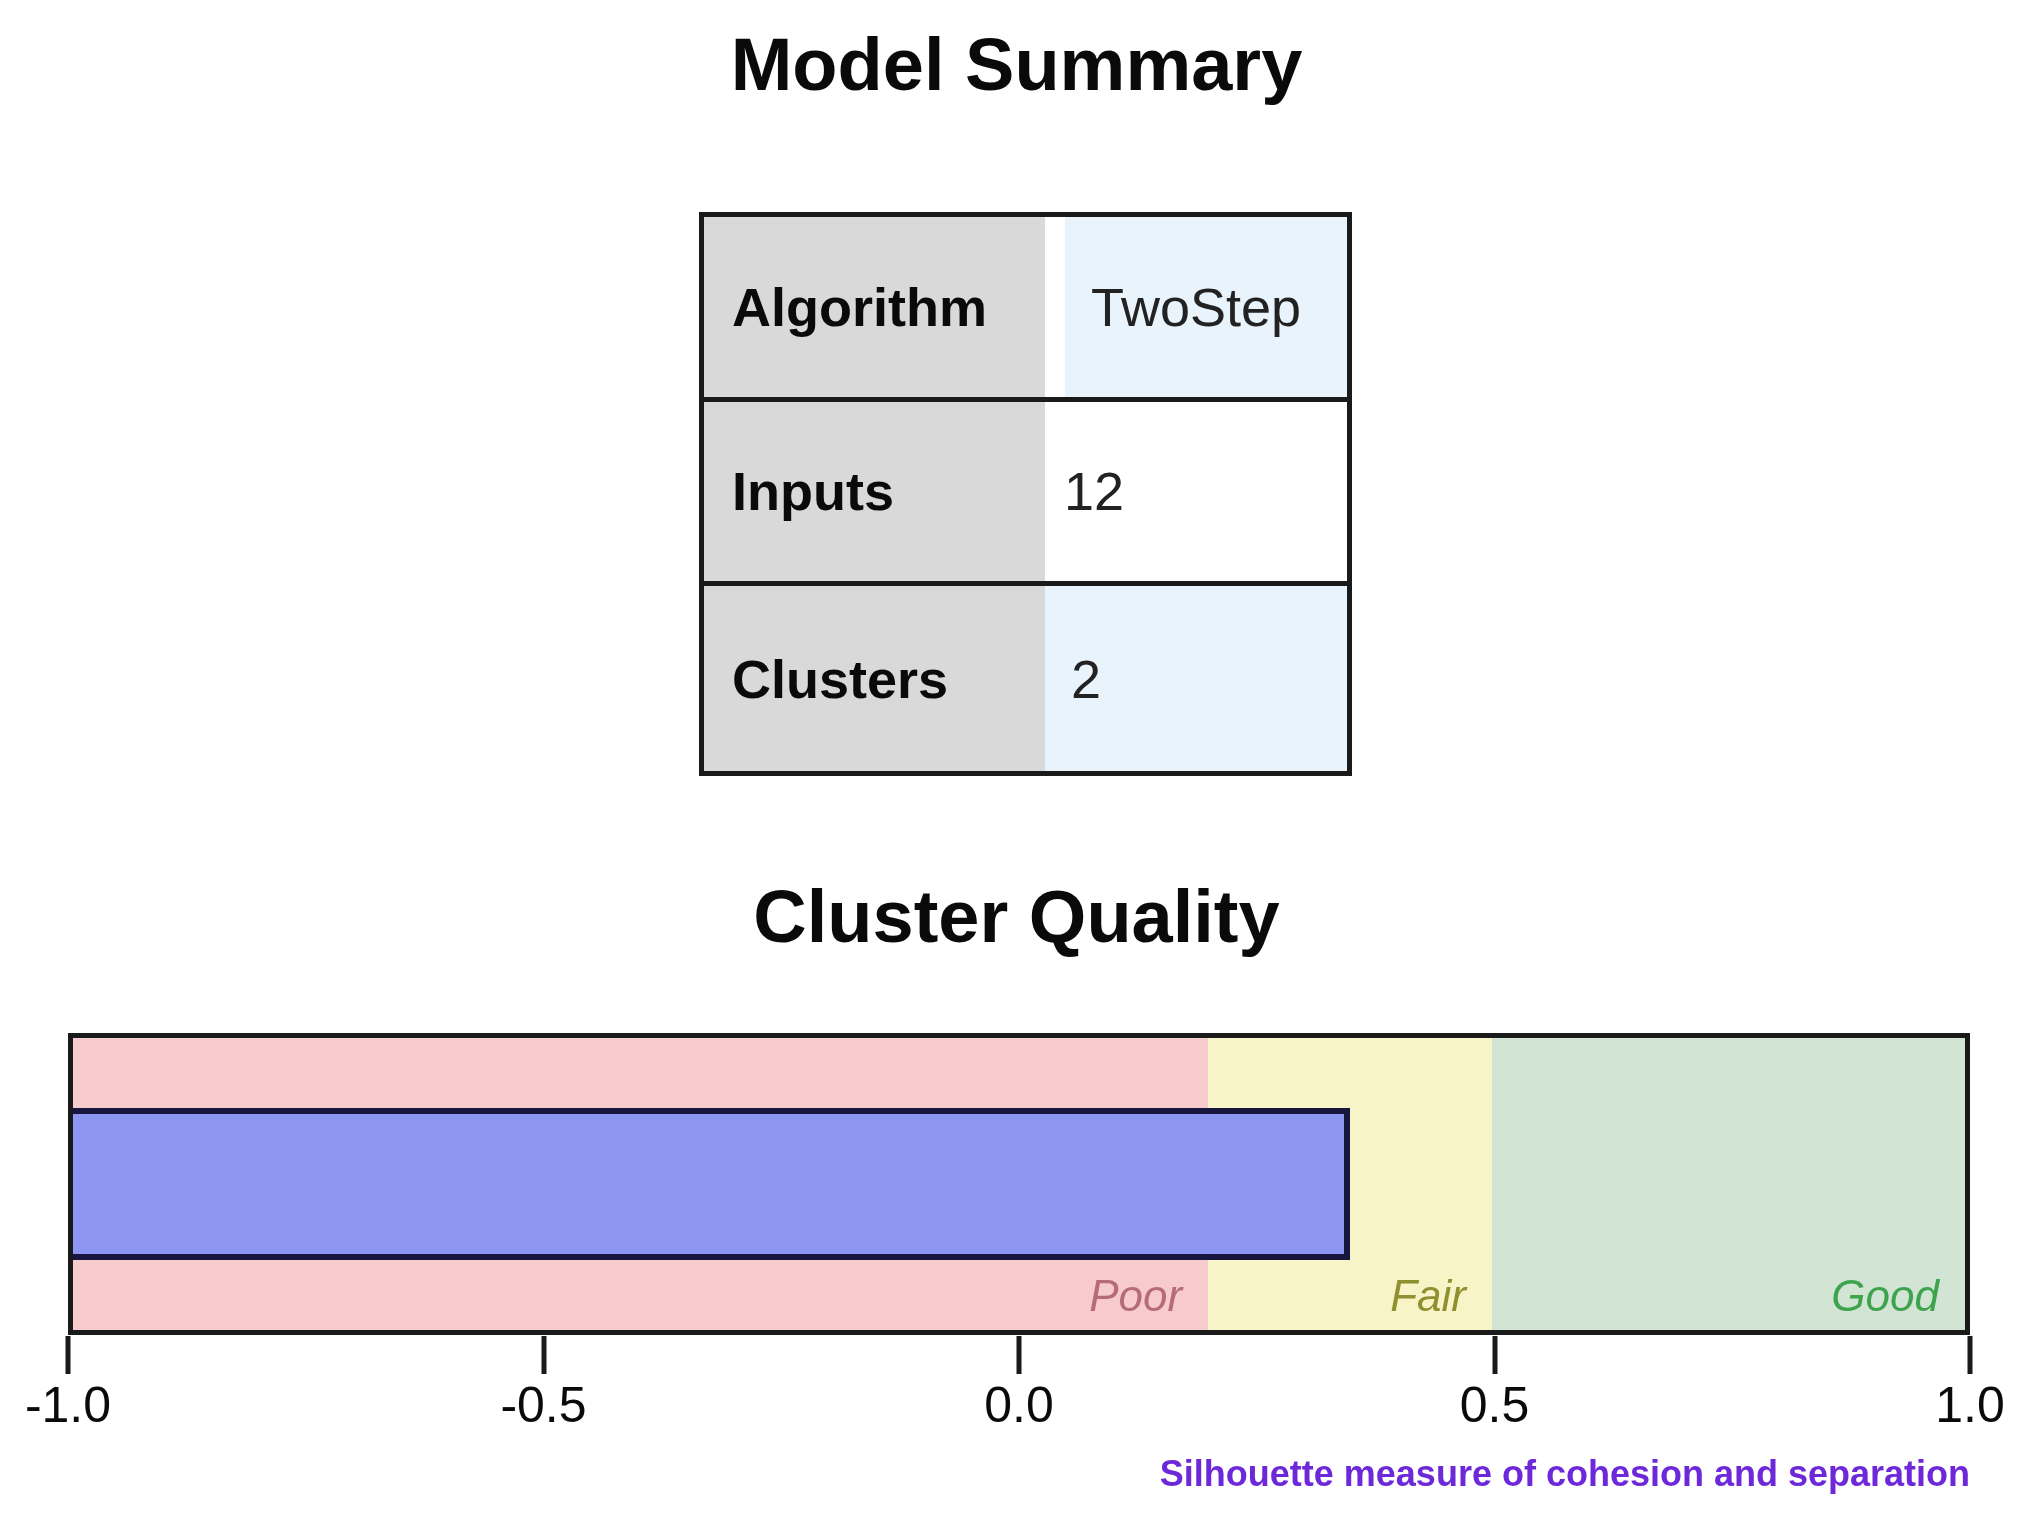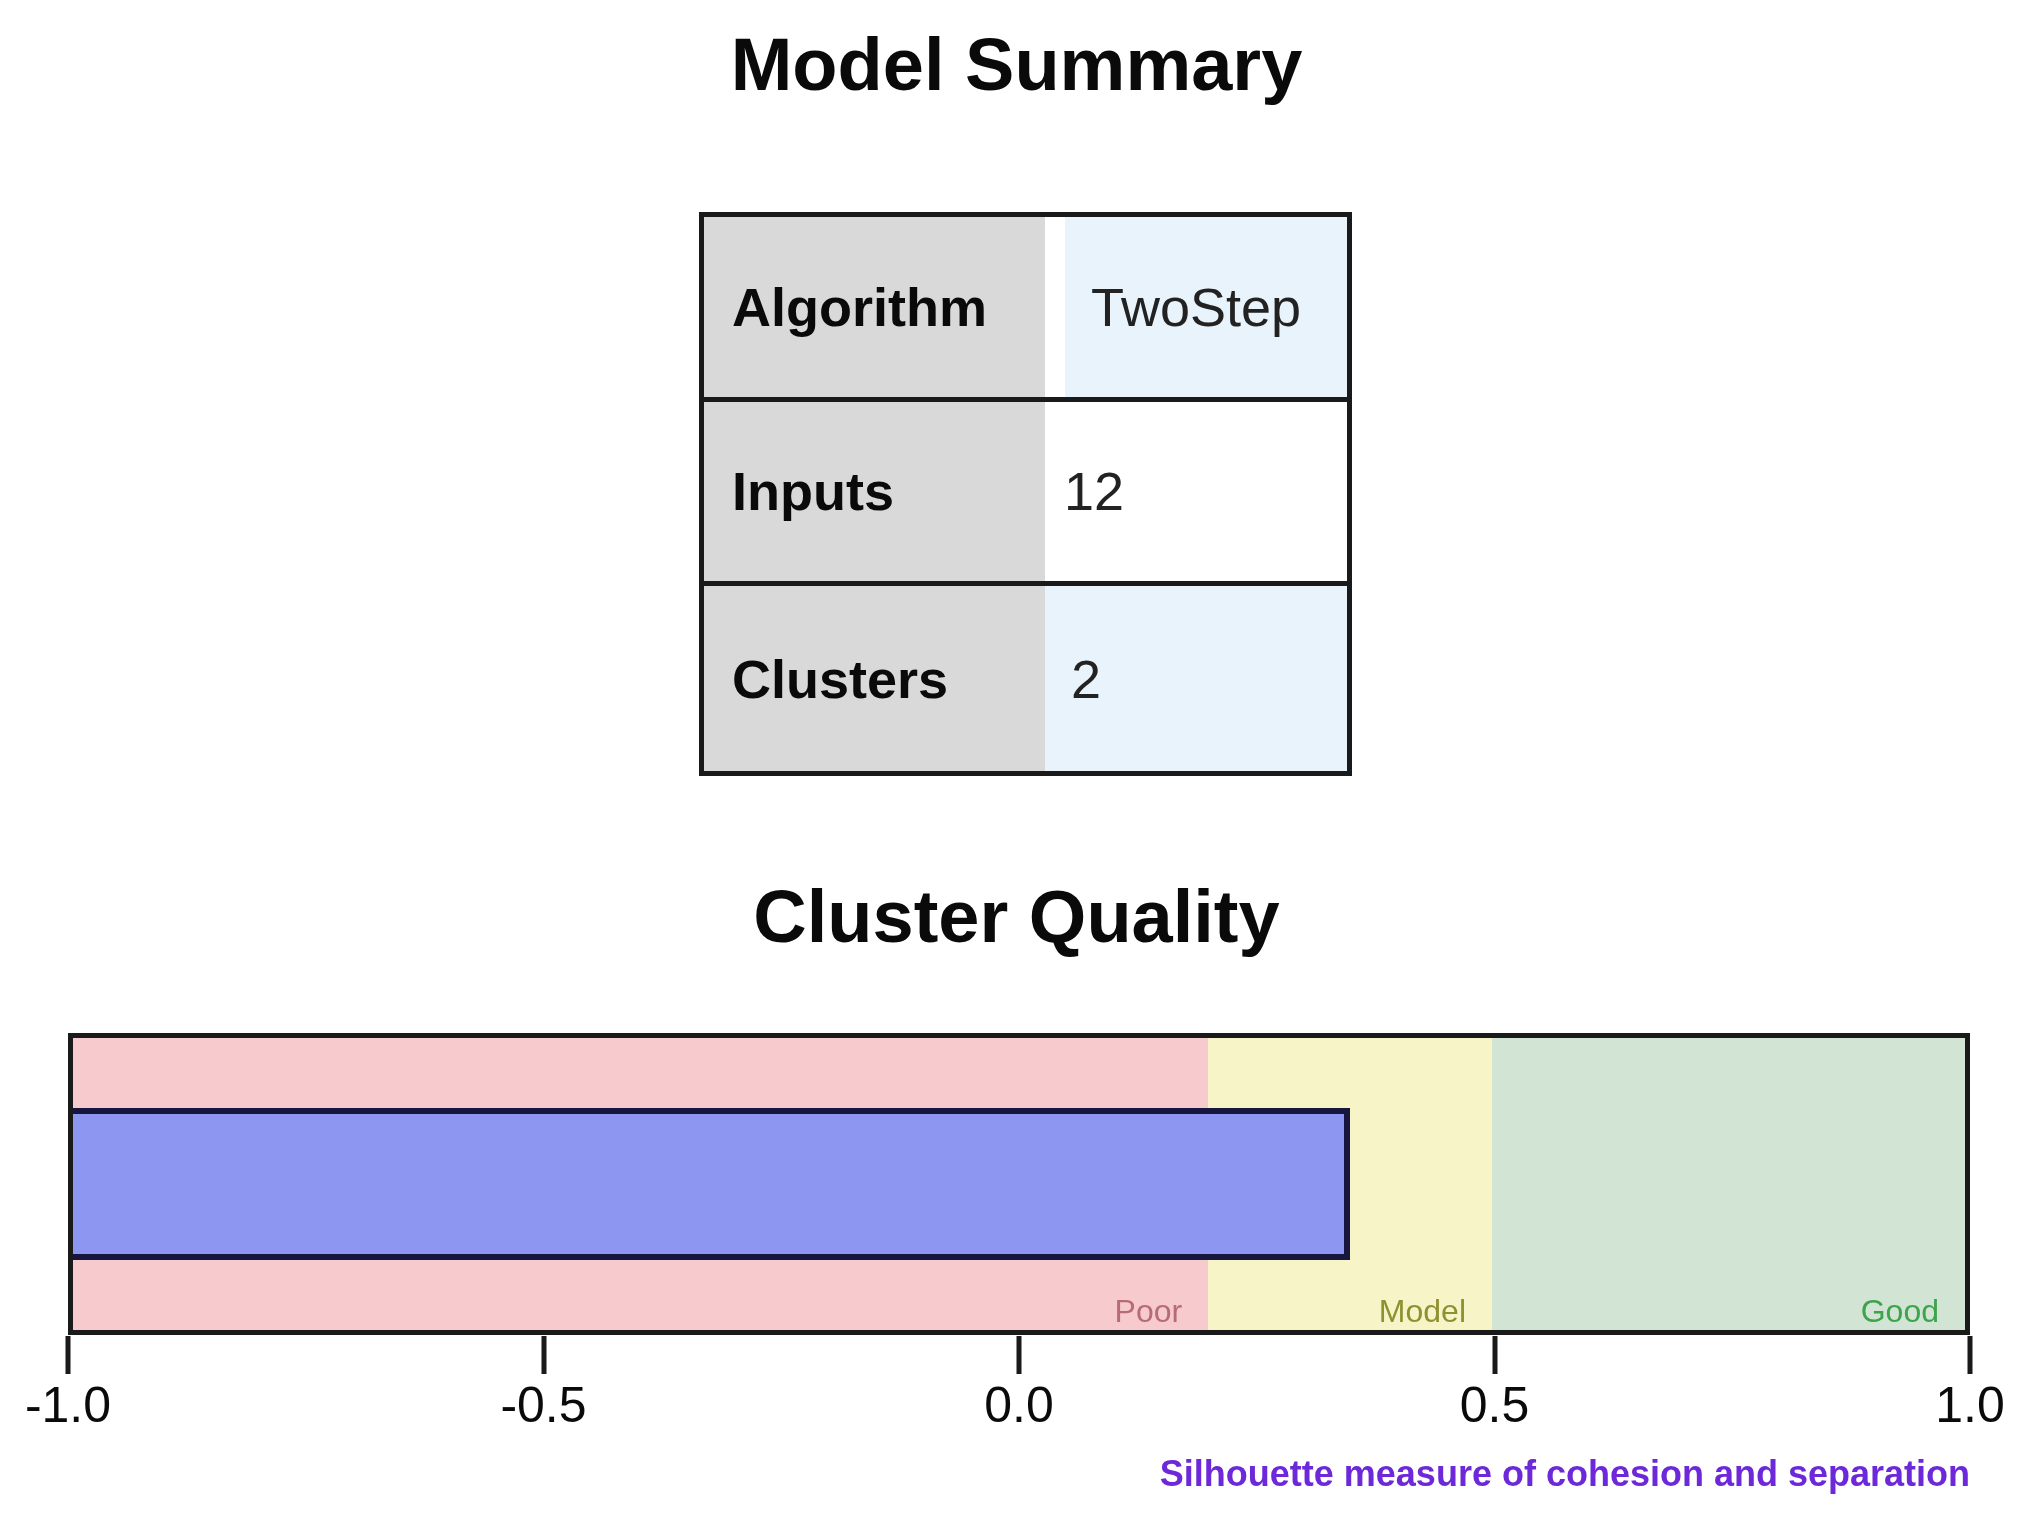--- a/index.html
+++ b/index.html
@@ -83,25 +83,26 @@
     position: absolute;
     left: 0; top: 0; right: 0; bottom: 0;
   }
   .zone {
     position: absolute;
     top: 0;
     bottom: 0;
   }
   .zone-label {
     position: absolute;
-    bottom: 3px;
+    bottom: 12px;
     right: 26px;
-    font-size: 32px;
+    font-size: 44px;
     line-height: 1;
     white-space: nowrap;
+    font-style: italic;
   }
   .bar {
     position: absolute;
     left: 0;
     top: 50%;
     transform: translateY(-50%);
     height: 152px;
     box-sizing: border-box;
     border-style: solid;
     border-width: 6px;
@@ -166,21 +167,21 @@
   </div>
 
   <div class="big-title" id="cluster-quality-title">Cluster Quality</div>
 
   <div class="plot">
     <div class="zones">
         <div class="zone" style="left: 0%; width: 60%; background: rgb(247, 203, 205);">
           <span class="zone-label" style="color: rgb(182, 108, 118);">Poor</span>
         </div>
         <div class="zone" style="left: 60%; width: 15%; background: rgb(247, 245, 200);">
-          <span class="zone-label" style="color: rgb(143, 144, 48);">Model</span>
+          <span class="zone-label" style="color: rgb(143, 144, 48);">Fair</span>
         </div>
         <div class="zone" style="left: 75%; width: 25%; background: rgb(210, 228, 212);">
           <span class="zone-label" style="color: rgb(62, 163, 77);">Good</span>
         </div>
       </div>
     <div class="bar" style="width: 67.5%; background: rgb(141, 150, 240); border-color: rgb(22, 22, 63);"></div>
   </div>
 
   <div class="axis">
       <div class="tick-mark" style="left: 0%;"></div>

